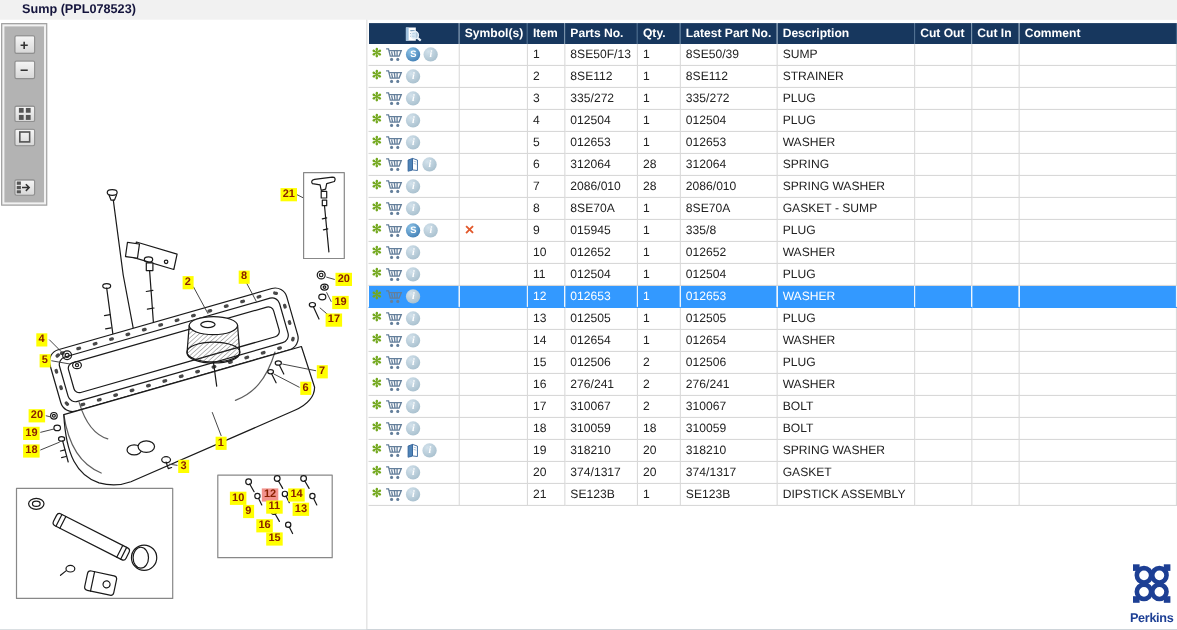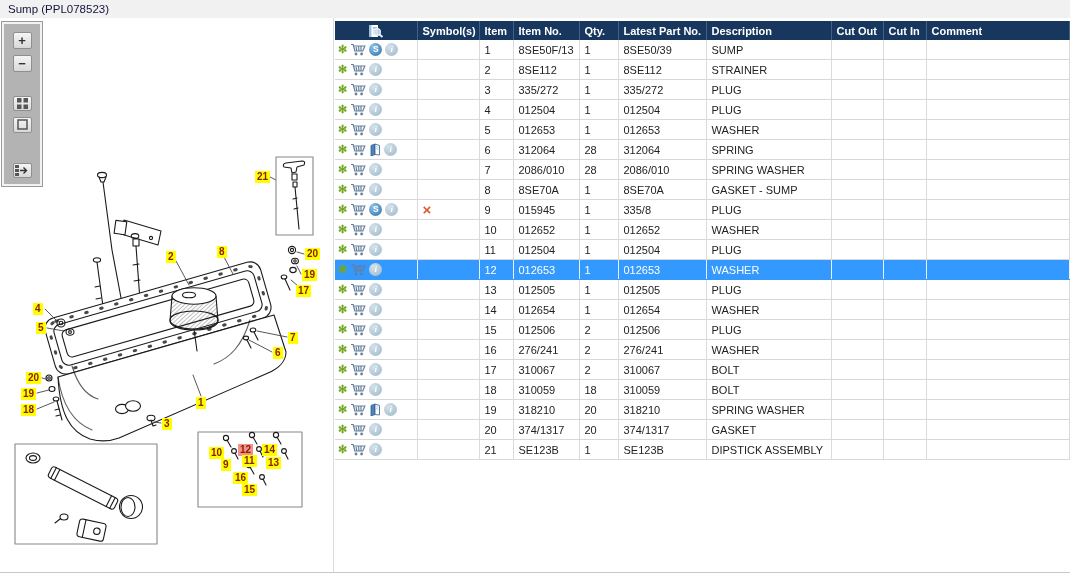--- a/index.html
+++ b/index.html
@@ -2,21 +2,21 @@
 <html><head>
 <meta charset="utf-8">
 <style>
   html,body{margin:0;padding:0;background:#e8e8e8;}
   #app{position:relative;width:1070px;height:573px;background:#ffffff;
        font-family:"Liberation Sans",sans-serif;overflow:hidden;
        border-bottom:1px solid #c2cad0;box-sizing:border-box;}
   
   .titlebar{position:absolute;left:0;top:0;width:100%;height:18px;background:#f1f1f1;
             display:flex;align-items:center;}
-  .titlebar .t{font-size:11.5px;font-weight:normal;color:#14143c;padding-left:8px;}
+  .titlebar .t{font-size:11.5px;font-weight:bold;color:#14143c;padding-left:20px;}
   
   .leftpanel{position:absolute;left:0;top:18px;width:333px;height:555px;background:#fff;}
   .vdivider{position:absolute;left:333px;top:18px;width:1px;height:554px;background:#dcdcdc;}
   
   .dtoolbar{position:absolute;left:2px;top:4px;width:40px;height:164px;background:#b3b3b3;
             border:2px solid #f2f2f2;outline:1px solid #9a9a9a;box-sizing:border-box;
             display:flex;flex-direction:column;align-items:center;padding-top:8px;}
   .tbtn{width:19px;height:17px;background:linear-gradient(#f5f5f5,#d8d8d8);
         border:1px solid #8f8f8f;border-radius:2px;display:flex;align-items:center;
         justify-content:center;font-size:13px;font-weight:bold;color:#333;cursor:pointer;
@@ -290,21 +290,21 @@
                 <rect x="2" y="1" width="9" height="12" fill="#fff"></rect>
                 <rect x="2" y="1" width="2.5" height="12" fill="#9fc0dd"></rect>
                 <line x1="6" y1="4" x2="10" y2="4" stroke="#5d87ad" stroke-width="1"></line>
                 <line x1="6" y1="6.5" x2="10" y2="6.5" stroke="#5d87ad" stroke-width="1"></line>
                 <line x1="6" y1="9" x2="10" y2="9" stroke="#5d87ad" stroke-width="1"></line>
                 <circle cx="10" cy="8" r="3.4" fill="#cfe3f2" fill-opacity="0.85" stroke="#eaf2f9" stroke-width="1.2"></circle>
                 <line x1="12.5" y1="10.5" x2="15.5" y2="13" stroke="#eaf2f9" stroke-width="2"></line>
               </svg></th>
             <th class="c-symbol">Symbol(s)</th>
             <th class="c-item">Item</th>
-            <th class="c-parts_no">Item No.</th>
+            <th class="c-parts_no">Parts No.</th>
             <th class="c-qty">Qty.</th>
             <th class="c-latest_part_no">Latest Part No.</th>
             <th class="c-description">Description</th>
             <th class="c-cut_out">Cut Out</th>
             <th class="c-cut_in">Cut In</th>
             <th class="c-comment">Comment</th>
           </tr>
         </thead>
       <tbody>
           <tr>
@@ -826,14 +826,31 @@
             <td>SE123B</td>
             <td>DIPSTICK ASSEMBLY</td>
             <td></td>
             <td></td>
             <td></td>
           </tr>
         </tbody>
     </table>
   </div>
 
+  <div class="brand">
+    <svg width="42" height="40" viewBox="0 0 42 40">
+      <g stroke="#1d3f94" stroke-width="4.2" fill="none">
+        <circle cx="14" cy="12" r="6.5"></circle>
+          <circle cx="28" cy="12" r="6.5"></circle>
+        <circle cx="14" cy="27" r="6.5"></circle>
+          <circle cx="28" cy="27" r="6.5"></circle>
+      </g>
+      <g fill="#1d3f94">
+        <rect x="4" y="2" width="6" height="6"></rect>
+          <rect x="32" y="2" width="6" height="6"></rect>
+        <rect x="4" y="31" width="6" height="6"></rect>
+          <rect x="32" y="31" width="6" height="6"></rect>
+      </g>
+    </svg>
+    <div class="word">Perkins</div>
+  </div>
 
 </div>
 
 </body></html>

